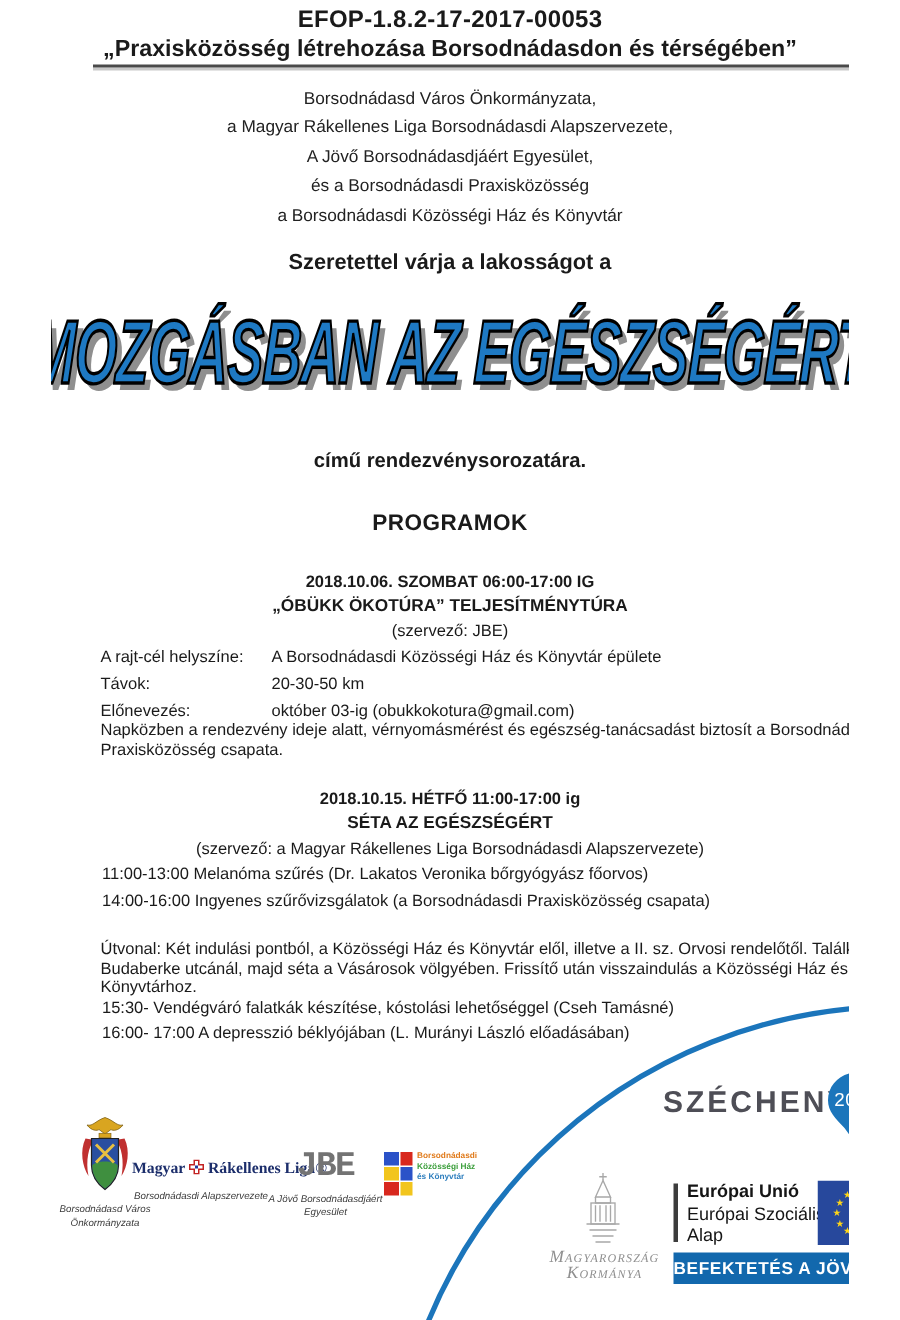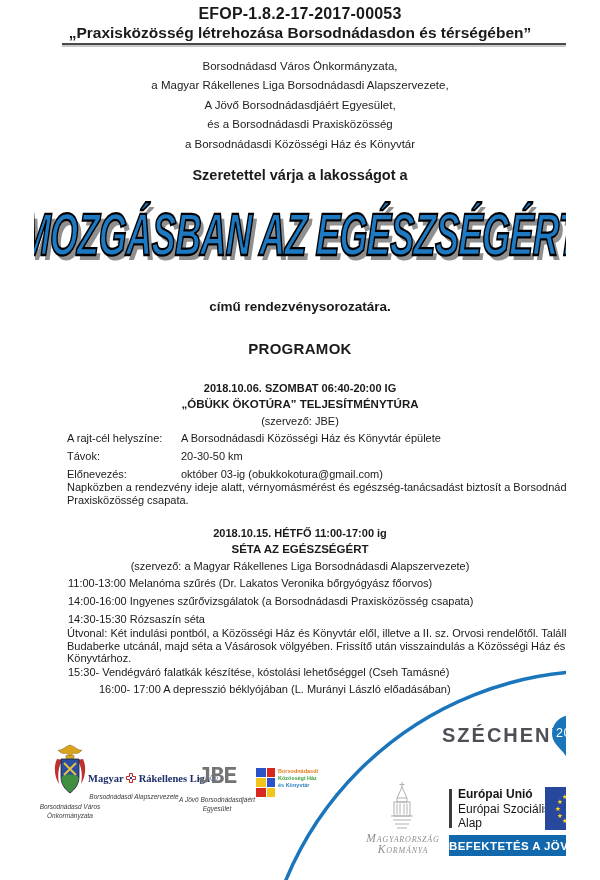--- a/index.html
+++ b/index.html
@@ -43,21 +43,21 @@
   .p1-table .label { width:114px; }
   .p1-table .value { flex:1; }
   .p1-note { position:absolute; top:481px; left:33px; width:542px;
              font-size:11px; line-height:13.2px; }
   .p2-datetime { top:527px; } .p2-title { top:543px; } .p2-org { top:560px; }
   .p2-schedule { position:absolute; top:577px; left:34px; right:20px; font-size:11px; }
   .p2-schedule .sched-item { margin-bottom:6.2px; }
   .p2-route { position:absolute; top:627px; left:33px; width:544px;
               font-size:11px; line-height:12.6px; }
   .p2-extra1 { position:absolute; top:666px; left:34px; font-size:11px; }
-  .p2-extra2 { position:absolute; top:683px; left:34px; font-size:11px;margin-left:31px; }
+  .p2-extra2 { position:absolute; top:683px; left:34px; font-size:11px; }
 
   
   .arc-svg { position:absolute; left:0; top:0; pointer-events:none; }
 
   
   .logo-col { position:absolute; text-align:center; }
   .caption { font-size:6.5px; font-style:italic; color:#3b3b3b; line-height:8.5px; }
   .col-muni { left:0px; top:744px; width:72px; }
   .col-muni .caption { margin-top:3px; }
   .col-league { left:54px; top:773px; width:92px; }
@@ -120,21 +120,21 @@
     <div>a Borsodnádasdi Közösségi Ház és Könyvtár</div>
   </div>
 
   <div class="abs center intro">Szeretettel várja a lakosságot a</div>
   <div class="abs big-title-wrap">
     <span class="big-title">MOZGÁSBAN AZ EGÉSZSÉGÉRT</span>
   </div>
   <div class="abs center outro">című rendezvénysorozatára.</div>
   <div class="abs center programs-h">PROGRAMOK</div>
 
-  <div class="abs center p-datetime p1-datetime">2018.10.06. SZOMBAT 06:40-20:00 IG</div>
+  <div class="abs center p-datetime p1-datetime">2018.10.06. SZOMBAT 06:00-17:00 IG</div>
   <div class="abs center p-title p1-title">„ÓBÜKK ÖKOTÚRA” TELJESÍTMÉNYTÚRA</div>
   <div class="abs center p-org p1-org">(szervező: JBE)</div>
   <div class="p1-table">
     <div class="row">
       <div class="label">A rajt-cél helyszíne:</div>
       <div class="value">A Borsodnádasdi Közösségi Ház és Könyvtár épülete</div>
     </div>
     <div class="row">
       <div class="label">Távok:</div>
       <div class="value">20-30-50 km</div>
@@ -145,21 +145,20 @@
     </div>
   </div>
   <div class="p1-note">Napközben a rendezvény ideje alatt, vérnyomásmérést és egészség-tanácsadást biztosít a Borsodnádasdi Praxisközösség csapata.</div>
 
   <div class="abs center p-datetime p2-datetime">2018.10.15. HÉTFŐ 11:00-17:00 ig</div>
   <div class="abs center p-title p2-title">SÉTA AZ EGÉSZSÉGÉRT</div>
   <div class="abs center p-org p2-org">(szervező: a Magyar Rákellenes Liga Borsodnádasdi Alapszervezete)</div>
   <div class="p2-schedule">
     <div class="sched-item">11:00-13:00 Melanóma szűrés (Dr. Lakatos Veronika bőrgyógyász főorvos)</div>
     <div class="sched-item">14:00-16:00 Ingyenes szűrővizsgálatok (a Borsodnádasdi Praxisközösség csapata)</div>
-    <div class="sched-item">14:30-15:30 Rózsaszín séta</div>
   </div>
   <div class="p2-route">Útvonal: Két indulási pontból, a Közösségi Ház és Könyvtár elől, illetve a II. sz. Orvosi rendelőtől. Találkozó a Budaberke utcánál, majd séta a Vásárosok völgyében. Frissítő után visszaindulás a Közösségi Ház és Könyvtárhoz.</div>
   <div class="p2-extra1">15:30- Vendégváró falatkák készítése, kóstolási lehetőséggel (Cseh Tamásné)</div>
   <div class="p2-extra2">16:00- 17:00 A depresszió béklyójában (L. Murányi László előadásában)</div>
 
   <div class="logo-col col-muni">
     <svg width="40" height="56" viewBox="0 0 40 56" style="display:block;margin:0 auto;">
       <path d="M20 1 C14 3 12 7 8 6 C11 10 15 10 16 9 L20 12 L24 9 C25 10 29 10 32 6 C28 7 26 3 20 1 Z" fill="#d9a520" stroke="#7a5c10" stroke-width="0.5"></path>
       <rect x="16" y="11.5" width="8" height="3" fill="#d9a520" stroke="#7a5c10" stroke-width="0.4"></rect>
       <path d="M7 15 C3 23 5 34 9 40 C7 30 9 20 13 16 Z" fill="#c03030"></path>

